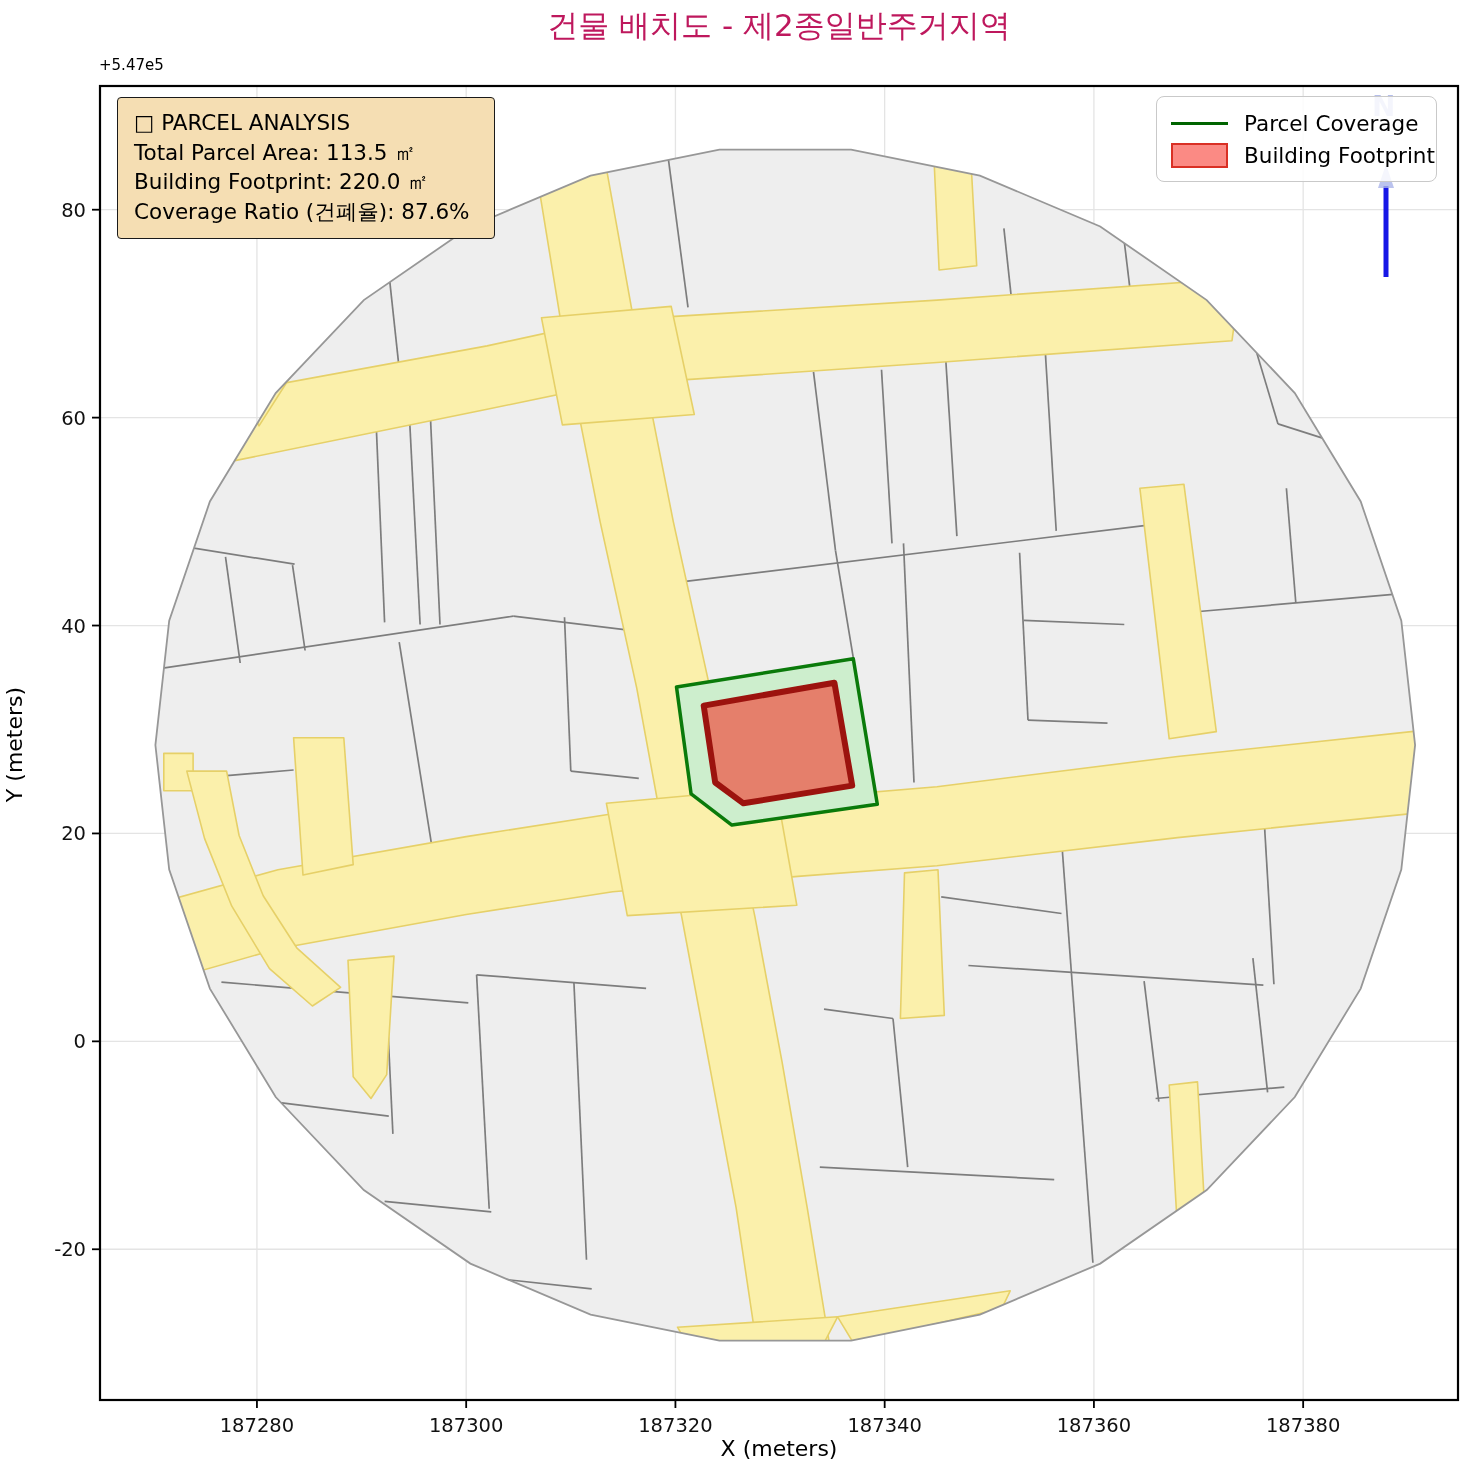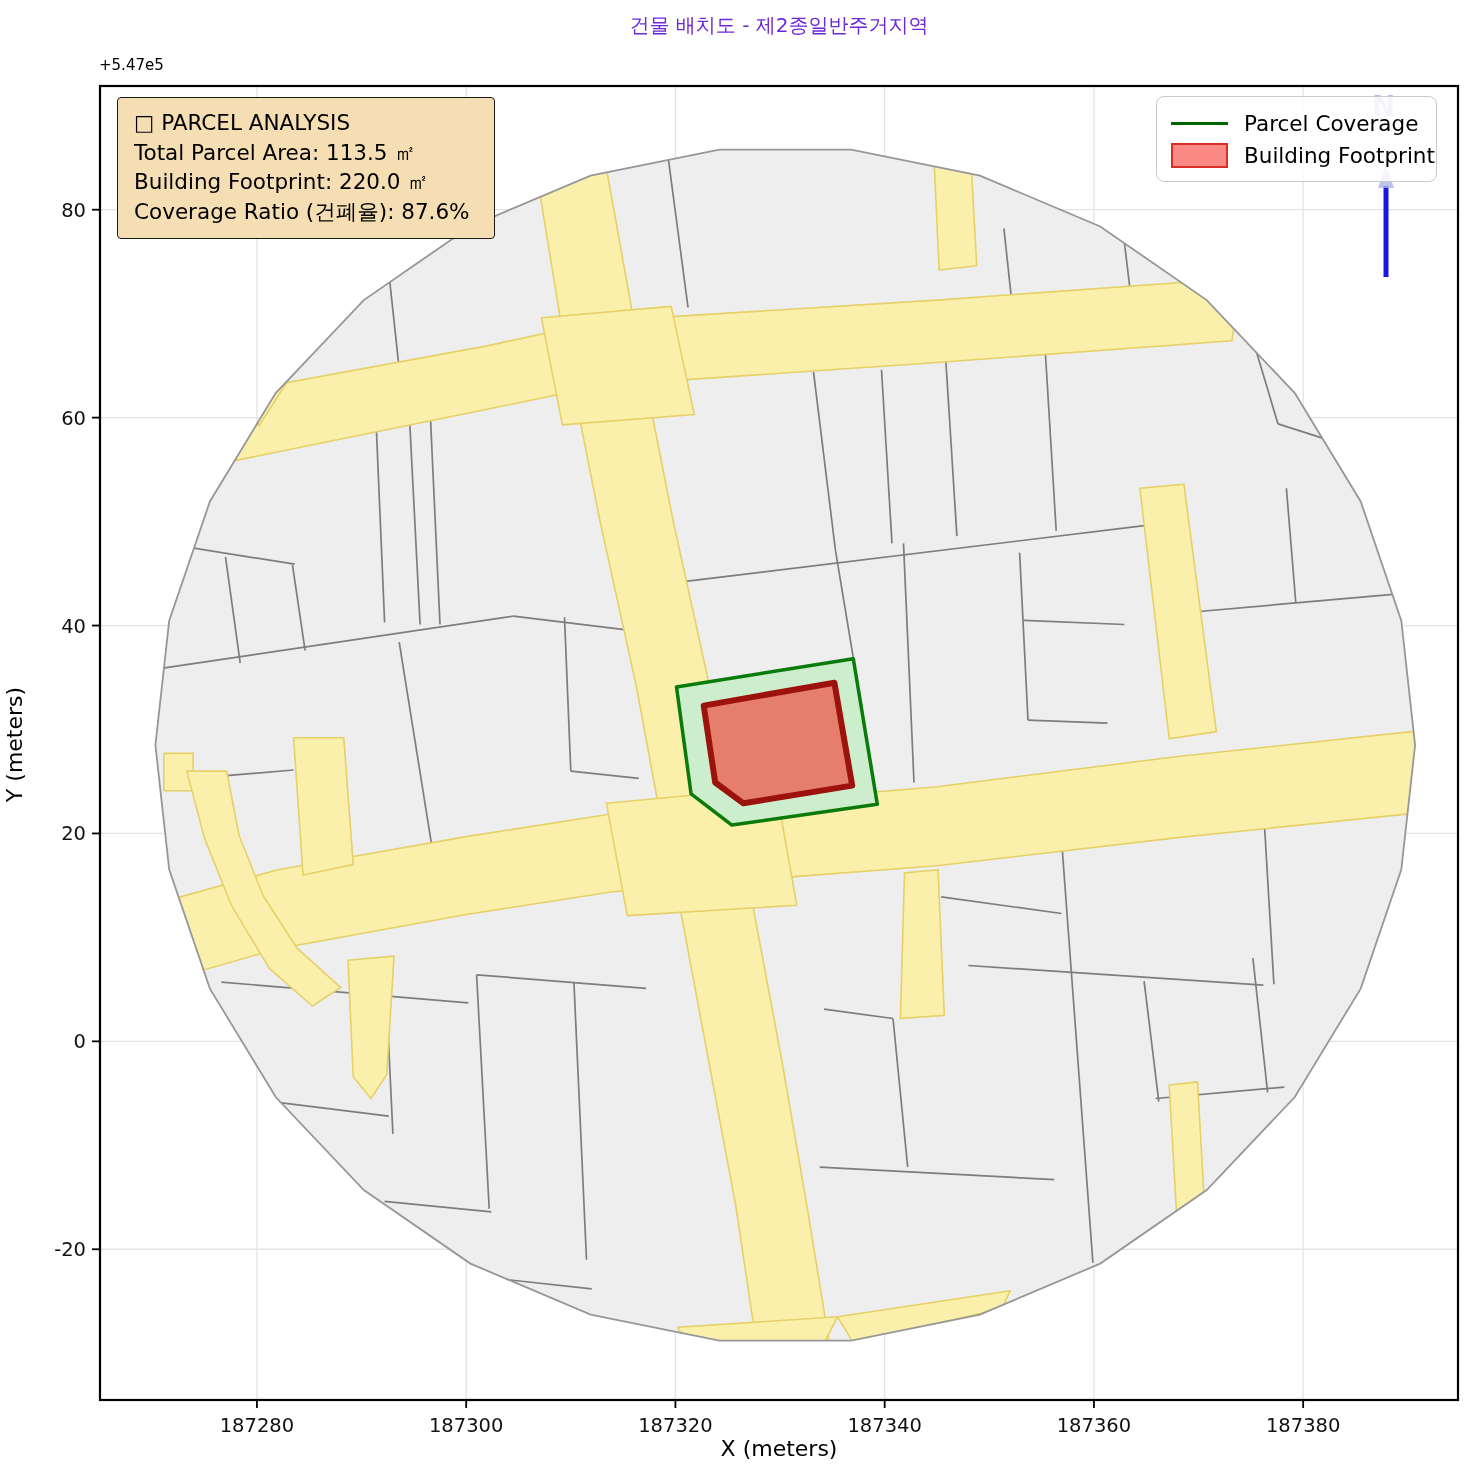--- a/index.html
+++ b/index.html
@@ -1,20 +1,20 @@
 <!DOCTYPE html>
 <html><head>
 <meta charset="utf-8">
 <style>
   html,body{margin:0;padding:0;background:#fff;}
   .fig{position:relative;width:1468px;height:1483px;background:#fff;overflow:hidden;
        font-family:"DejaVu Sans","Liberation Sans",sans-serif;color:#000;}
   .fig svg#plot{position:absolute;left:0;top:0;z-index:0;}
   .title-wrap{position:absolute;left:100px;top:10px;width:1358px;text-align:center;z-index:2;}
-  .title-line1{font-size:20px;line-height:31px;color:#6d28d9;text-align:center;}
+  .title-line1{font-size:31px;line-height:31px;color:#be185d;text-align:center;}
   .title-line2{font-size:24px;line-height:30px;color:#111;}
   .offset-text{position:absolute;left:99px;top:56px;font-size:15px;z-index:2;}
   .xlabel{position:absolute;left:100px;top:1436px;width:1358px;text-align:center;font-size:22px;z-index:2;}
   .ylabel{position:absolute;left:-136px;top:732px;width:300px;text-align:center;font-size:22px;
           transform:rotate(-90deg);transform-origin:center;z-index:2;}
   .info-box{position:absolute;left:117px;top:97px;width:378px;box-sizing:border-box;
             background:#f5deb3;border:1.8px solid #1a1a1a;border-radius:4px;
             padding:10px 16px 12px 16px;font-size:21.5px;line-height:29.5px;z-index:3;}
   .legend{position:absolute;left:1156px;top:96px;width:281px;box-sizing:border-box;
           background:rgba(255,255,255,.85);border:1.5px solid #c9c9c9;border-radius:8px;

